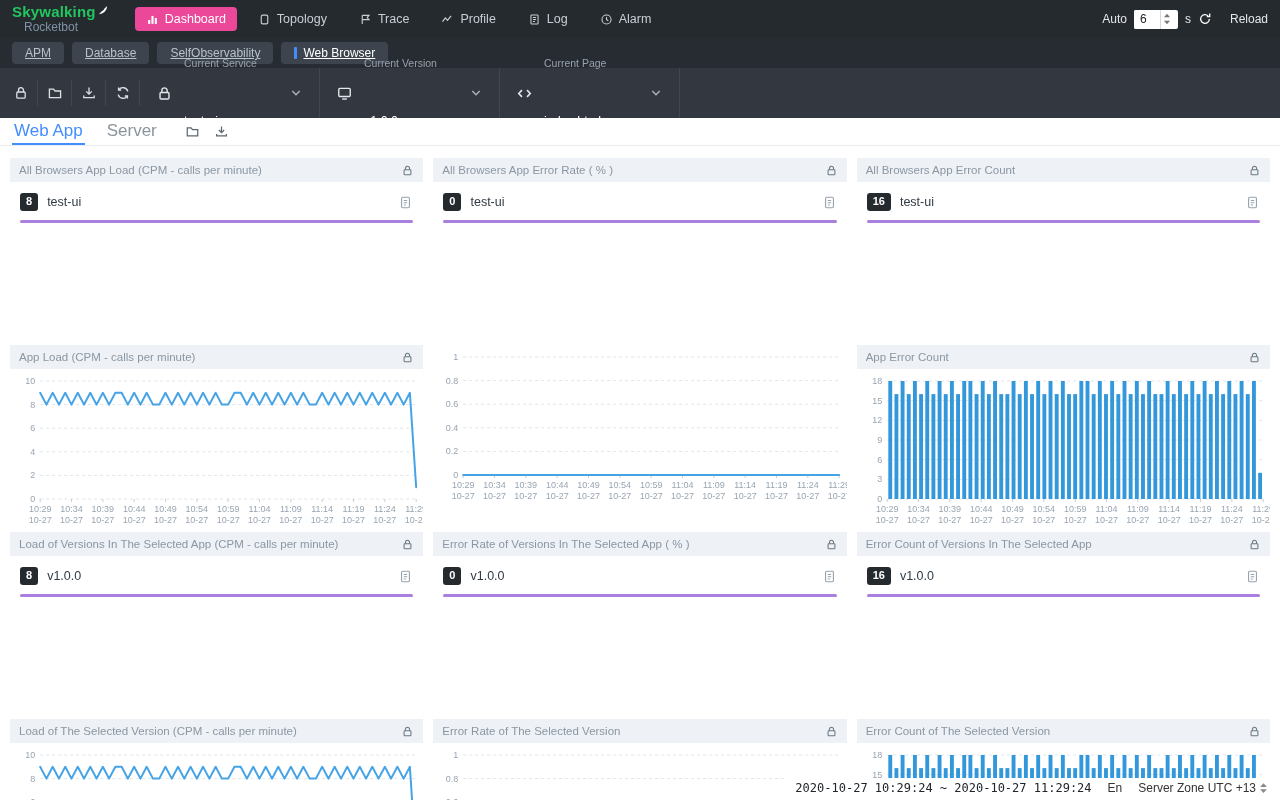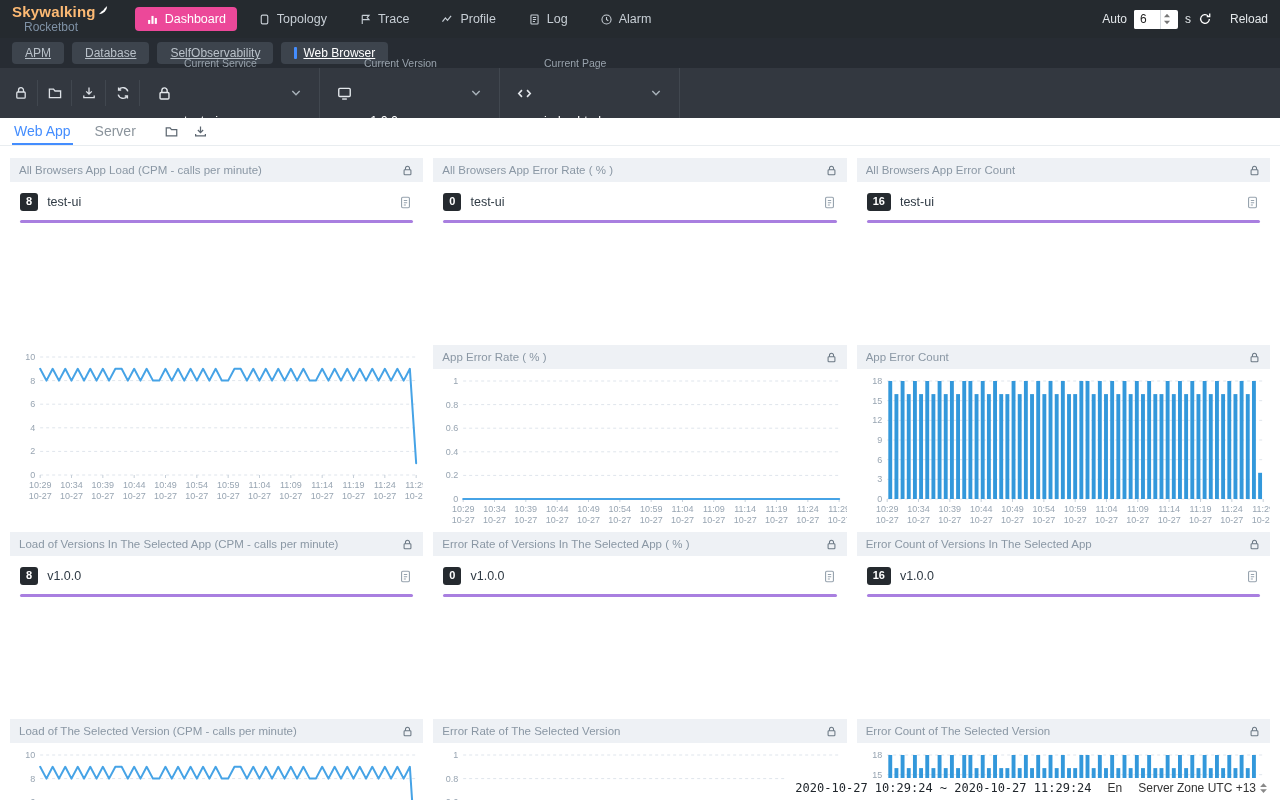--- a/index.html
+++ b/index.html
@@ -3,21 +3,21 @@
 <meta charset="utf-8">
 <style>
   * { margin:0; padding:0; box-sizing:border-box; }
   html,body { width:1280px; height:800px; overflow:hidden; background:#fff;
     font-family:"Liberation Sans", sans-serif; }
 
   
   .app-header { height:38px; background:#252a2f; display:flex; align-items:center; padding:0 12px; }
   .logo { display:flex; flex-direction:column; line-height:1.05; margin-right:26px; cursor:default; }
   .logo-row { display:flex; align-items:flex-start; }
-  .logo-title { color:#fdba74; font-size:15px; font-weight:700; letter-spacing:.2px; }
+  .logo-title { color:#22c55e; font-size:15px; font-weight:700; letter-spacing:.2px; }
   .logo-swoosh { width:12px; height:12px; color:#fff; margin-left:1px; }
   .logo-sub { color:#7f92a6; font-size:12px; margin-top:1px;margin-left:12px; }
   .nav { display:flex; align-items:center; gap:10px; height:100%; }
   .nav-item { display:flex; align-items:center; gap:6px; color:#c7ced5; font-size:12.5px;
     padding:5px 11px; border-radius:4px; cursor:pointer; }
   .nav-item.active { background:#ec4899; color:#fff; }
   .nav-item .icon { width:13px; height:13px; }
   .header-right { margin-left:auto; display:flex; align-items:center; gap:7px; color:#e3e7ea; font-size:12px; }
   .auto-box { display:flex; align-items:stretch; width:44px; height:19px; background:#fff; border-radius:2px; overflow:hidden; }
   .auto-box input { border:0; outline:0; width:26px; font-size:12px; padding-left:6px; color:#222;
@@ -44,21 +44,21 @@
     border-right:1px solid #41474f; cursor:pointer; min-width:180px; }
   .selector .lead-icon { width:17px; height:17px; color:#e4e8ec; flex:0 0 auto; }
   .selector .texts { display:flex; flex-direction:column; line-height:1.25;gap:44px; }
   .selector .sel-label { color:#98a2ac; font-size:10.5px; }
   .selector .sel-value { color:#fff; font-size:12.5px; }
   .selector .chev { width:14px; height:14px; color:#aab3bb; margin-left:auto; }
 
   
   .subtabs { height:28px; background:#fff; border-bottom:1px solid #e9edf0; display:flex; align-items:center;
     padding:0 12px; gap:20px; }
-  .subtab { height:100%; display:flex; align-items:center; font-size:14px; color:#8b949c;
+  .subtab { height:100%; display:flex; align-items:center; font-size:17px; color:#8b949c;
     border-bottom:2px solid transparent; cursor:pointer; padding:0 2px;justify-content:flex-end; }
   .subtab.active { color:#448dfe; border-bottom-color:#448dfe; }
   .subtab-icons { display:flex; align-items:center; gap:14px; margin-left:6px; color:#5c6670; }
   .subtab-icons .icon { width:15px; height:15px; cursor:pointer; }
 
   
   .main { padding:12px 10px 0; display:grid; grid-template-columns:repeat(3,1fr); column-gap:10px;
     grid-auto-rows:187px; }
   .panel { display:flex; flex-direction:column; background:#fff; }
   .panel-header { height:24px; background:#eef1f5; display:flex; align-items:center; padding:0 9px; flex:0 0 auto; }
@@ -404,20 +404,26 @@
         <span class="legend-label">test-ui</span>
         <svg class="clip-icon">
             <use href="#i-clipboard"></use>
           </svg>
       </div>
       <div class="legend-underline"></div>
     </div>
   </section>
 
   <section class="panel">
+    <div class="panel-header">
+      <span class="panel-title">App Load (CPM - calls per minute)</span>
+      <svg class="panel-lock">
+          <use href="#i-lock"></use>
+        </svg>
+    </div>
     <div class="chart">
         <svg viewBox="0 0 413 160" width="100%" height="160">
           <line x1="30" y1="128" x2="406" y2="128" stroke="#dfe5ec" stroke-dasharray="3,3" stroke-width="1"></line>
           <text x="25" y="131" text-anchor="end" font-size="9" fill="#98a5b2">0</text>
           <line x1="30" y1="104.4" x2="406" y2="104.4" stroke="#dfe5ec" stroke-dasharray="3,3" stroke-width="1"></line>
           <text x="25" y="107.4" text-anchor="end" font-size="9" fill="#98a5b2">2</text>
           <line x1="30" y1="80.8" x2="406" y2="80.8" stroke="#dfe5ec" stroke-dasharray="3,3" stroke-width="1"></line>
           <text x="25" y="83.8" text-anchor="end" font-size="9" fill="#98a5b2">4</text>
           <line x1="30" y1="57.2" x2="406" y2="57.2" stroke="#dfe5ec" stroke-dasharray="3,3" stroke-width="1"></line>
           <text x="25" y="60.2" text-anchor="end" font-size="9" fill="#98a5b2">6</text>
@@ -463,26 +469,20 @@
           <text x="374.6666666666667" y="152" text-anchor="middle" font-size="9" fill="#98a5b2">10-27</text>
           <line x1="406" y1="128" x2="406" y2="131" stroke="#c6cfd8" stroke-width="1"></line>
           <text x="406" y="141" text-anchor="middle" font-size="9" fill="#98a5b2">11:29</text>
           <text x="406" y="152" text-anchor="middle" font-size="9" fill="#98a5b2">10-27</text>
           <polyline points="30.0,21.8 36.3,33.6 42.5,21.8 48.8,33.6 55.1,21.8 61.3,33.6 67.6,21.8 73.9,33.6 80.1,21.8 86.4,33.6 92.7,21.8 98.9,33.6 105.2,21.8 111.5,21.8 117.7,33.6 124.0,21.8 130.3,33.6 136.5,21.8 142.8,33.6 149.1,33.6 155.3,21.8 161.6,33.6 167.9,21.8 174.1,33.6 180.4,21.8 186.7,33.6 192.9,21.8 199.2,33.6 205.5,21.8 211.7,33.6 218.0,33.6 224.3,21.8 230.5,21.8 236.8,33.6 243.1,21.8 249.3,33.6 255.6,21.8 261.9,33.6 268.1,21.8 274.4,33.6 280.7,21.8 286.9,33.6 293.2,21.8 299.5,33.6 305.7,33.6 312.0,21.8 318.3,33.6 324.5,21.8 330.8,33.6 337.1,21.8 343.3,33.6 349.6,21.8 355.9,33.6 362.1,21.8 368.4,33.6 374.7,21.8 380.9,33.6 387.2,21.8 393.5,33.6 399.7,21.8 406.0,116.2" fill="none" stroke="#46a3e6" stroke-width="2" stroke-linejoin="round" stroke-linecap="round"></polyline>
         </svg>
       </div>
   </section>
 
   <section class="panel">
-    <div class="panel-header">
-      <span class="panel-title">App Error Rate ( % )</span>
-      <svg class="panel-lock">
-          <use href="#i-lock"></use>
-        </svg>
-    </div>
     <div class="chart">
         <svg viewBox="0 0 413 160" width="100%" height="160">
           <line x1="30" y1="128" x2="406" y2="128" stroke="#dfe5ec" stroke-dasharray="3,3" stroke-width="1"></line>
           <text x="25" y="131" text-anchor="end" font-size="9" fill="#98a5b2">0</text>
           <line x1="30" y1="104.4" x2="406" y2="104.4" stroke="#dfe5ec" stroke-dasharray="3,3" stroke-width="1"></line>
           <text x="25" y="107.4" text-anchor="end" font-size="9" fill="#98a5b2">0.2</text>
           <line x1="30" y1="80.8" x2="406" y2="80.8" stroke="#dfe5ec" stroke-dasharray="3,3" stroke-width="1"></line>
           <text x="25" y="83.8" text-anchor="end" font-size="9" fill="#98a5b2">0.4</text>
           <line x1="30" y1="57.2" x2="406" y2="57.2" stroke="#dfe5ec" stroke-dasharray="3,3" stroke-width="1"></line>
           <text x="25" y="60.2" text-anchor="end" font-size="9" fill="#98a5b2">0.6</text>

